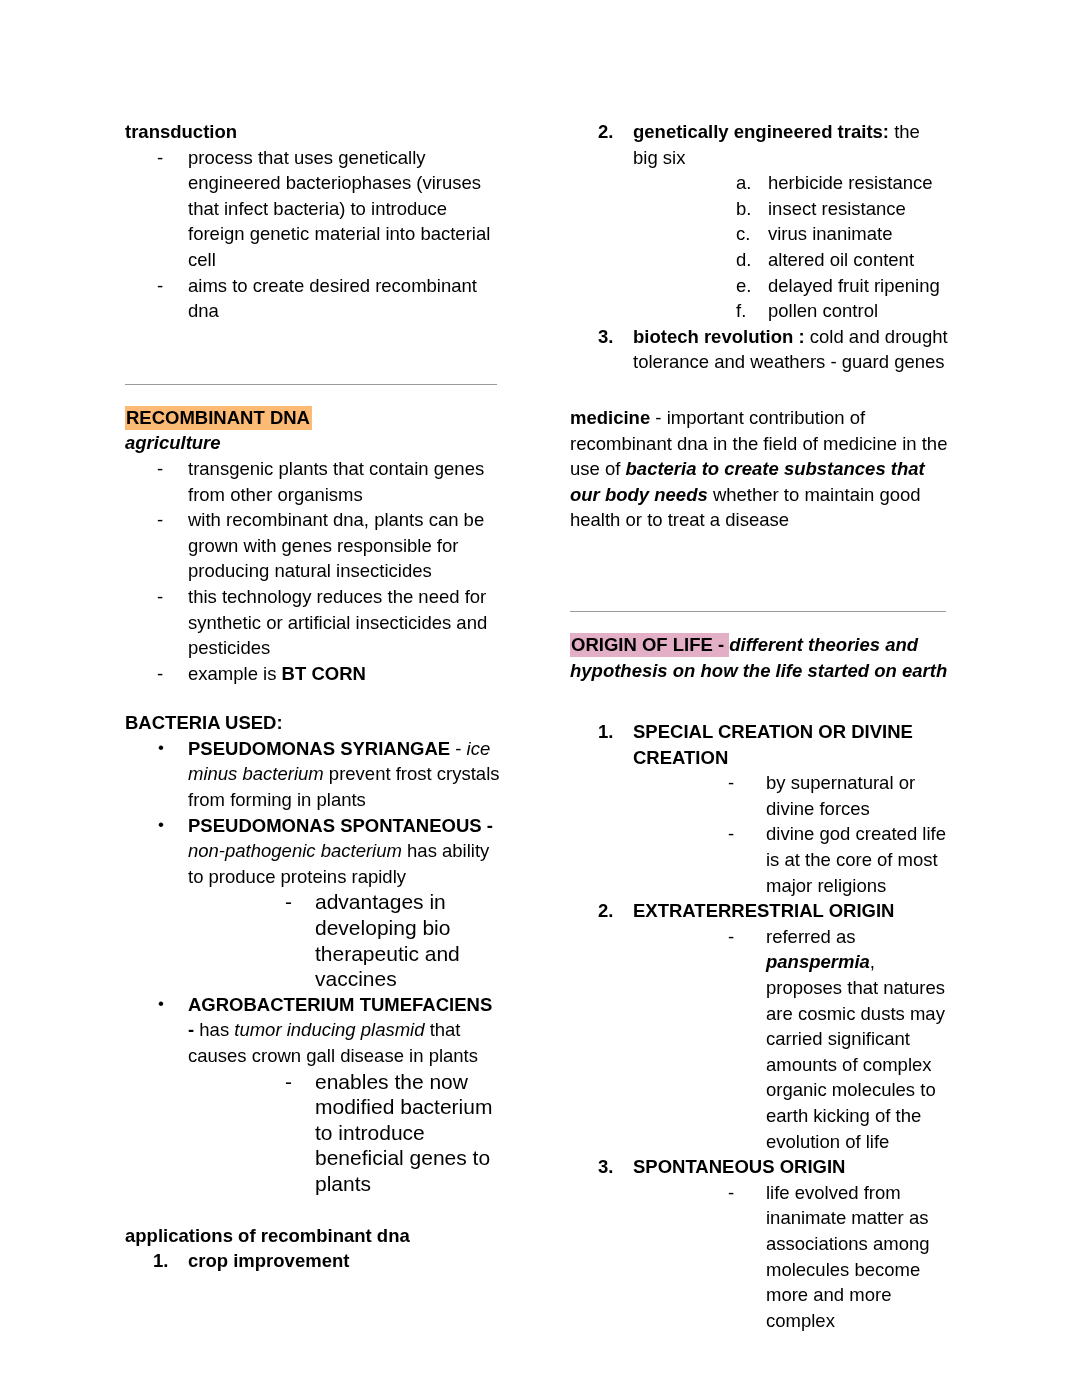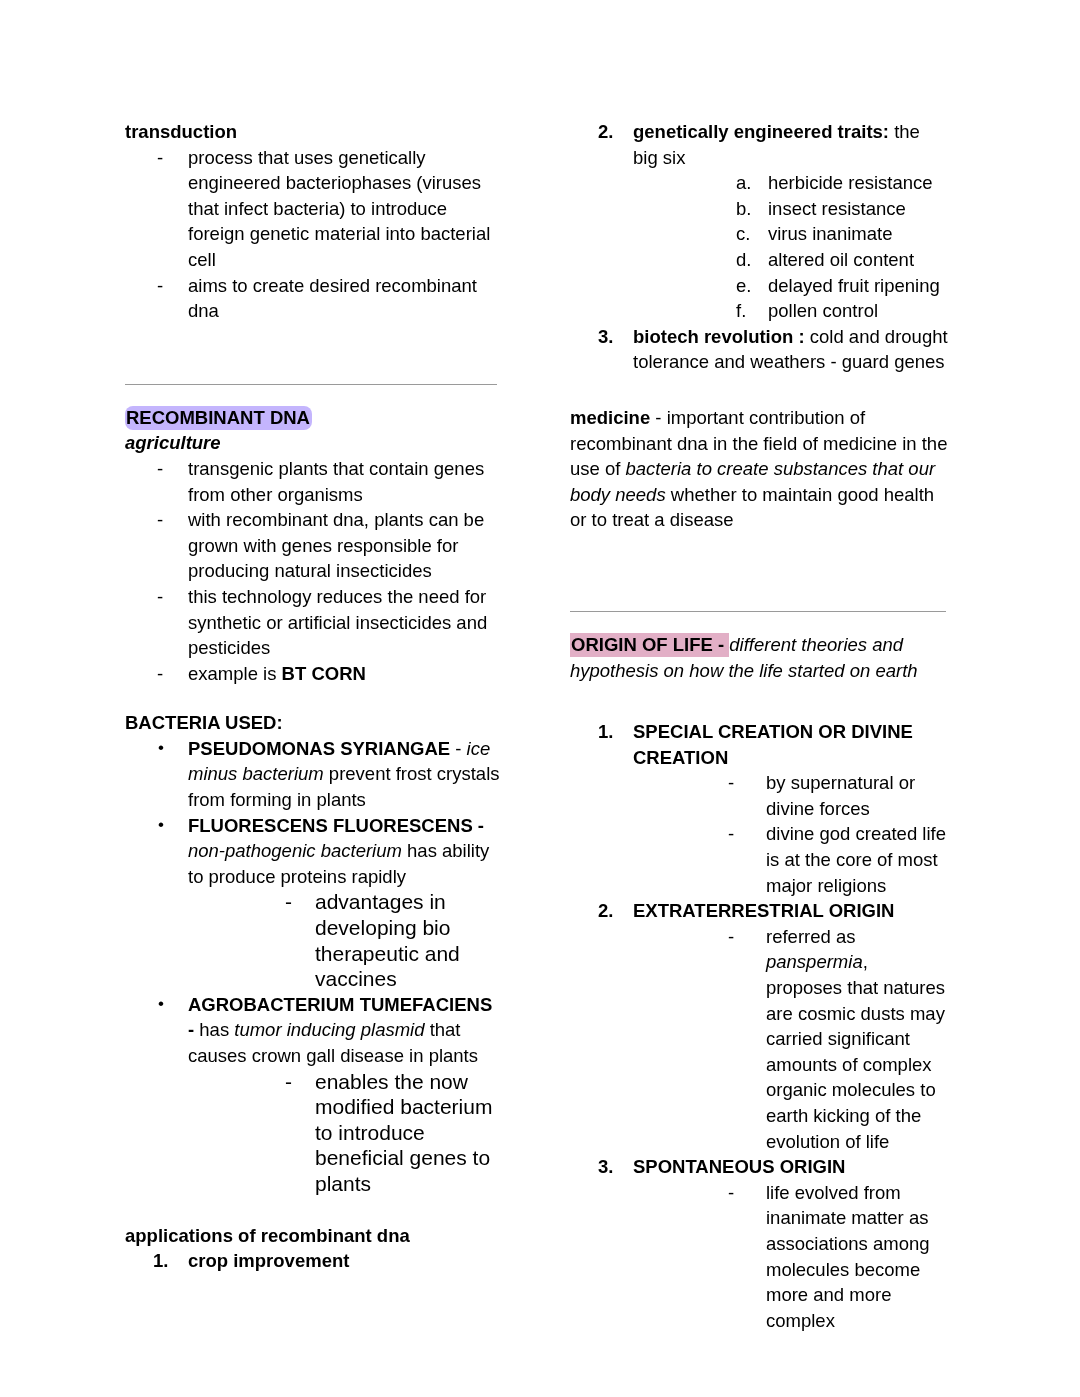--- a/index.html
+++ b/index.html
@@ -20,21 +20,21 @@
   }
   .columns {
     display: flex;
     gap: 0;
     align-items: flex-start;
   }
   .col { width: 378px; }
   .col-left { margin-right: 67px; }
   b, .b { font-weight: bold; }
   i, .i { font-style: italic; }
-  .bi { font-weight: normal; font-style: italic; }
+  .bi { font-weight: bold; font-style: italic; }
 
   .head {
     font-size: 18.5px;
     line-height: 25.6px;
     font-weight: bold;
   }
   .head-i { font-weight: bold; font-style: italic; }
 
   
   ul, ol { margin: 0; padding: 0; list-style: none; }
@@ -119,23 +119,22 @@
   }
   .l-dash-r > li::before {
     content: "-";
     position: absolute;
     left: 95px;
     top: 0;
   }
 
   
   .hl {
-    background-color: #c4b5fd;
+    background-color: #fdba74;
     padding: 1px 2px 2px 1px;
-    border-radius: 8px;
   }
   .hl-2 {
     background-color: #e2afc6;
     padding: 1px 0 2px 1px;
   }
 
   
   .divider {
     border: 0;
     border-top: 1.5px solid #9a9a9a;
@@ -183,21 +182,21 @@
         <li><span>example is </span><b>BT CORN</b></li>
       </ul>
 
       <div class="sp-24"></div>
 
       <div class="head">BACTERIA USED:</div>
       <ul class="l-dot">
 
         <li><b>PSEUDOMONAS SYRIANGAE</b><span> - </span><i>ice minus bacterium</i><span> prevent frost crystals from forming in plants</span></li>
 
-        <li><b>FLUORESCENS FLUORESCENS</b><b> - </b><i>non-pathogenic bacterium</i><span> has ability to produce proteins rapidly</span>
+        <li><b>PSEUDOMONAS SPONTANEOUS</b><b> - </b><i>non-pathogenic bacterium</i><span> has ability to produce proteins rapidly</span>
           <ul class="l-dash2">
             <li>advantages in developing bio therapeutic and vaccines</li>
           </ul>
         </li>
 
         <li><b>AGROBACTERIUM TUMEFACIENS</b><b> - </b><span>has </span><i>tumor inducing plasmid</i><span> that causes crown gall disease in plants</span>
           <ul class="l-dash2">
             <li>enables the now modified bacterium to introduce beneficial genes to plants</li>
           </ul>
         </li>

